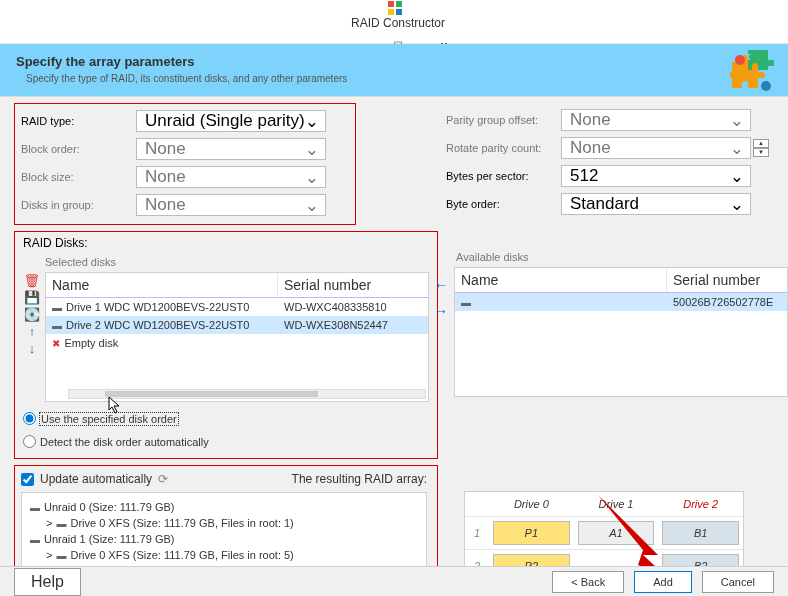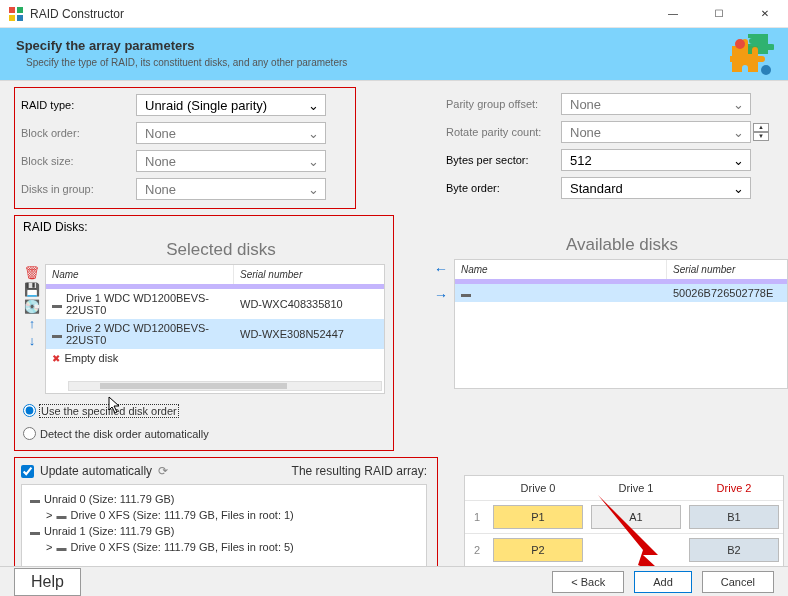--- a/index.html
+++ b/index.html
@@ -1,63 +1,63 @@
 <!DOCTYPE html>
 <html><head>
 <meta charset="utf-8">
 <style>
 * { box-sizing: border-box; margin: 0; padding: 0; }
 body { font-family: "Segoe UI", Tahoma, sans-serif; font-size: 12px; color: #333; background: #f0f0f0; width: 788px; height: 596px; overflow: hidden; position: relative; }
-.titlebar { height: 28px; background: #fff; display: flex; align-items: center; padding: 0 0 0 8px; border-bottom: 1px solid #e5e5e5; }
+.titlebar { height: 44px; background: #fff; display: flex; align-items: center; padding: 0 0 0 8px; border-bottom: 1px solid #e5e5e5; flex-direction: column; }
 .titlebar-icon { width: 16px; height: 16px; margin-right: 6px; }
 .titlebar-title { flex: 1; font-size: 12px; }
 .titlebar-buttons { display: flex; }
 .titlebar-btn { width: 46px; height: 30px; display: flex; align-items: center; justify-content: center; font-size: 10px; }
 .header { background: #7dd3fc; padding: 10px 16px 12px 16px; border-bottom: 1px solid #d9d9d9; position: relative; }
 .header-title { font-weight: 700; font-size: 13px; margin-bottom: 4px; }
 .header-sub { font-size: 10px; color: #555; padding-left: 10px; }
 .puzzle { position: absolute; right: 14px; top: 6px; }
 .content { padding: 6px 14px 0 14px; background: #f0f0f0; }
 .redbox { border: 1.8px solid #d30000; }
 .topgrid { display: flex; gap: 90px; margin-bottom: 6px; }
 .col { flex: 1; }
 .formrow { display: flex; align-items: center; height: 26px; margin-bottom: 2px; }
 .formrow label { width: 115px; font-size: 11px; color: #777; }
 .formrow label.active { color: #000; }
-.select { flex: 1; border: 1px solid #bbb; background: #fff; height: 22px; font-size: 13px; display: flex; align-items: center; justify-content: space-between; padding: 0 6px 0 8px; color: #777; max-width: 190px; }
+.select { flex: 1; border: 1px solid #bbb; background: #fff; height: 22px; font-size: 17px; display: flex; align-items: center; justify-content: space-between; padding: 0 6px 0 8px; color: #777; max-width: 190px; }
 .select.active { color: #000; }
 .section-label { font-size: 12px; font-weight: 400; color: #000; margin-bottom: 6px; }
-.raid-disks { border: 1.8px solid #d30000; padding: 4px 8px 10px 8px; margin-bottom: 6px; width: 380px; }
-.subsection-label { font-size: 17px; color: #777; margin: 2px 0 4px 34px; text-align: center; }
+.raid-disks { border: 1.8px solid #d30000; padding: 4px 8px 10px 8px; margin-bottom: 6px; width: 424px; }
+.subsection-label { font-size: 11px; color: #777; margin: 2px 0 4px 22px; }
 .disks-row { display: flex; gap: 4px; }
 .disk-toolbar { width: 18px; display: flex; flex-direction: column; gap: 4px; padding-top: 2px; }
 .disk-toolbar span { font-size: 13px; line-height: 1; text-align: center; cursor: pointer; }
 .disk-table { flex: 1; border: 1px solid #d0d0d0; background: #fff; height: 130px; position: relative; }
-.th-row { display: flex; border-bottom: 5px solid #c4b5fd; font-size: 10px; font-style: italic; }
+.th-row { display: flex; border-bottom: 1px solid #c4b5fd; font-size: 14px; }
 .th-row > div { padding: 4px 6px; font-weight: 400; }
 .th-name { flex: 1; border-right: 1px solid #e8e8e8; }
 .th-serial { width: 150px; }
 .td-row { display: flex; font-size: 11px; align-items: center; }
 .td-row > div { padding: 3px 6px; }
 .td-name { flex: 1; display: flex; align-items: center; gap: 4px; }
 .td-serial { width: 150px; }
 .td-row.selected { background: #cde8ff; }
 .drive-icon { color: #666; font-size: 10px; }
 .radio-row { display: flex; align-items: center; gap: 4px; font-size: 11px; margin-top: 10px; }
 .radio-row input { accent-color: #0078d4; }
 .radio-row.sel span { outline: 1px dotted #333; padding: 0 1px; }
 .resulting { border: 1.8px solid #d30000; padding: 6px 10px 8px 6px; width: 424px; }
 .resulting-head { display: flex; align-items: center; justify-content: space-between; margin-bottom: 6px; }
 .resulting-list { border: 1px solid #d0d0d0; background: #fff; padding: 6px 8px; font-size: 11px; height: 86px; }
 .resulting-list .item { padding: 2px 0; display: flex; align-items: center; gap: 4px; }
 .resulting-list .indent { margin-left: 16px; }
 .available-panel { position: absolute; left: 440px; top: 0; width: 334px; }
 .avail-table { border: 1px solid #d0d0d0; background: #fff; height: 130px; }
 .transfer-arrows { position: absolute; left: 420px; top: 44px; display: flex; flex-direction: column; gap: 10px; font-size: 14px; }
-.drive-grid { position: absolute; left: 450px; top: 260px; border: 1px solid #d0d0d0; background: #fff; width: 320px; }
+.drive-grid { position: absolute; left: 450px; top: 260px; border: 1px solid #d0d0d0; background: #fff; width: 280px; font-style: italic; }
 .drive-grid-head { display: flex; font-size: 11px; }
 .drive-grid-head > div { flex: 1; text-align: center; padding: 6px 0; }
 .drive-grid-head > div:last-child { color: #c00; }
 .drive-grid-body { }
 .drive-grid-row { display: flex; align-items: center; border-top: 1px solid #e5e5e5; }
 .drive-grid-row .rownum { width: 24px; text-align: center; color: #888; font-size: 11px; padding: 6px 0; }
 .slot { flex: 1; margin: 4px 4px; height: 24px; border: 1px solid #bbb; display: flex; align-items: center; justify-content: center; font-size: 11px; }
 .slot.p { background: #ffe27a; }
 .slot.a { background: #eee; }
 .slot.b { background: #d7e1ea; }

